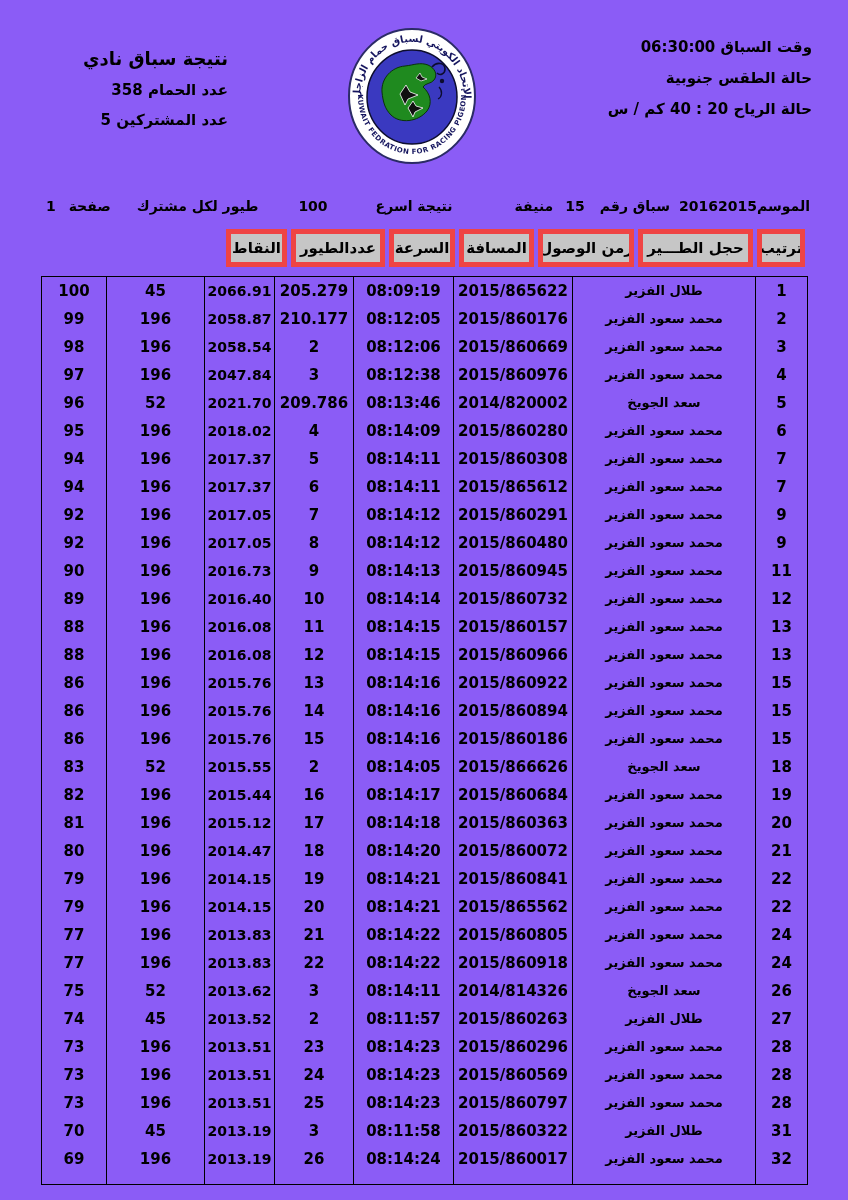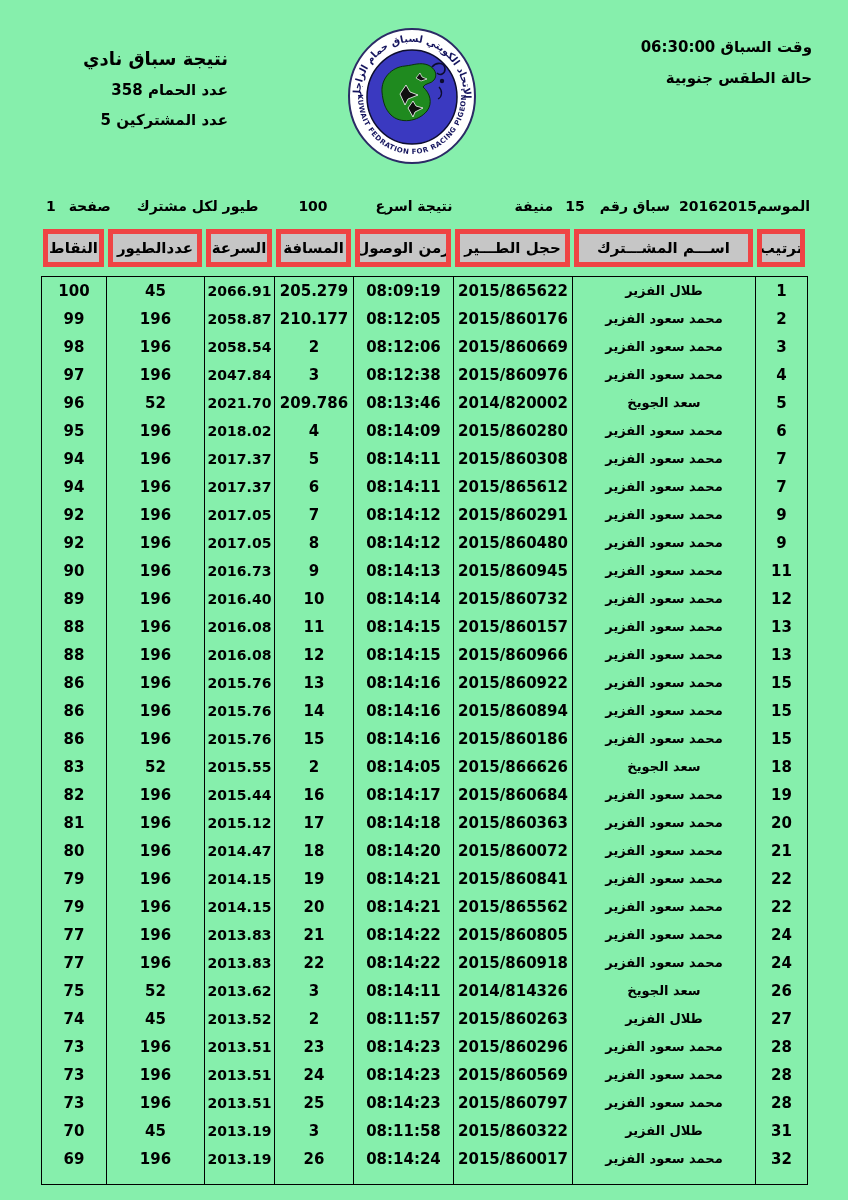--- a/index.html
+++ b/index.html
@@ -1,18 +1,18 @@
 <!DOCTYPE html>
 <html lang="ar"><head>
 <meta charset="utf-8">
 <style>
   * { margin:0; padding:0; box-sizing:border-box; }
   html,body { background:#ffffff; }
   body { font-family:"DejaVu Sans", sans-serif; font-weight:bold; color:#000; }
-  .page { position:relative; width:848px; height:1200px; background:#86efac; margin:0 auto; overflow:hidden; }
+  .page { position:relative; width:848px; height:1200px; background:#8b5cf6; margin:0 auto; overflow:hidden; }
 
   
   .left-info { position:absolute; top:48px; left:52px; width:176px; direction:rtl; text-align:right; }
   .left-info .title { font-size:18px; letter-spacing:0.2px; }
   .left-info .line { font-size:15px; margin-top:12px; }
 
   
   .right-info { position:absolute; top:38px; right:36px; width:240px; direction:rtl; text-align:right; }
   .right-info .line { font-size:15px; margin-bottom:13px; white-space:nowrap; }
 
@@ -79,43 +79,41 @@
       </text>
       <text font-size="7" fill="#15155e" font-weight="bold" letter-spacing="0.5">
         <textPath href="#arcBottom" startOffset="50%" text-anchor="middle">KUWAIT FEDRATION FOR RACING PIGEON</textPath>
       </text>
     </svg>
   </div>
 
   <div class="right-info">
     <div class="line">وقت السباق 06:30:00</div>
     <div class="line">حالة الطقس جنوبية</div>
+    <div class="line">حالة الرياح 20 : 40 كم / س</div>
   </div>
 
 
   <div class="season-line">
     <span class="big">الموسم</span>
     <span class="big g4">20162015</span>
     <span class="g5">سباق رقم</span>
     <span class="g6">15</span>
     <span class="g7">منيفة</span>
     <span class="g8">نتيجة اسرع</span>
     <span class="g9">100</span>
     <span class="g10">طيور لكل مشترك</span>
     <span class="g11">صفحة</span>
     <span class="g12">1</span>
   </div>
 
   <div class="thead-row">
     <div class="th-cell w-rank">
         <div class="th-box">ترتيب</div>
       </div>
-    <div class="th-cell w-name">
-        <div class="th-box">اســـم المشـــترك</div>
-      </div>
     <div class="th-cell w-ring">
         <div class="th-box">حجل الطـــير</div>
       </div>
     <div class="th-cell w-arrival">
         <div class="th-box">زمن الوصول</div>
       </div>
     <div class="th-cell w-distance">
         <div class="th-box">المسافة</div>
       </div>
     <div class="th-cell w-speed">

